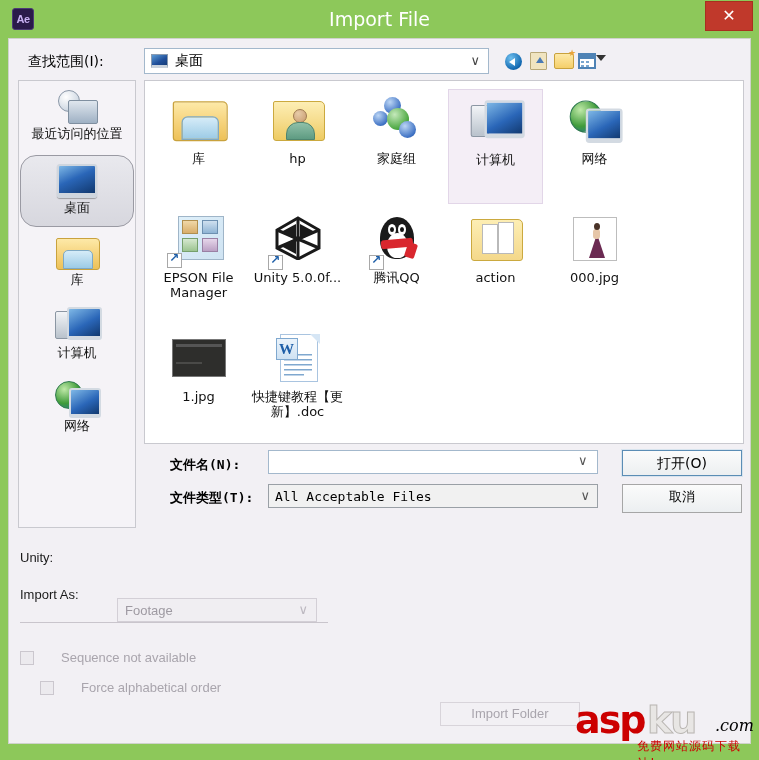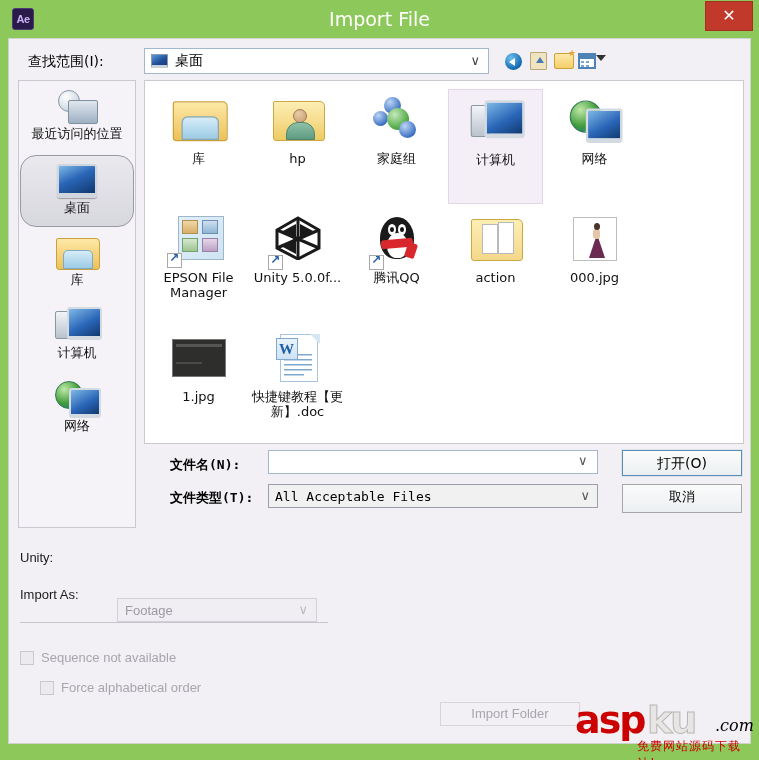--- a/index.html
+++ b/index.html
@@ -573,20 +573,21 @@
   }
   #sep-line {
     position: absolute; left: 20px; top: 622px;
     width: 308px; height: 1px;
     background: #c9c5cc;
   }
   .chk-row {
     position: absolute;
     display: flex; align-items: center;
     cursor: default;
+    gap: 20px;
   }
   #chk-seq { left: 20px; top: 650px; }
   #chk-alpha { left: 40px; top: 680px; }
   .chk-box {
     width: 14px; height: 14px;
     background: #eceaee;
     border: 1px solid #cbc7ce;
     flex: none;
   }
   .chk-label {

